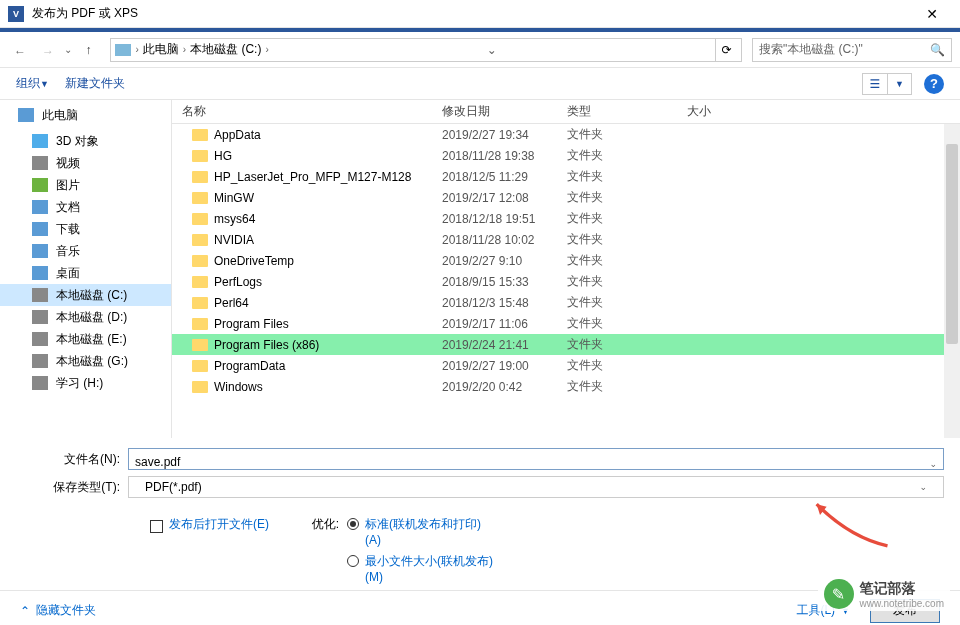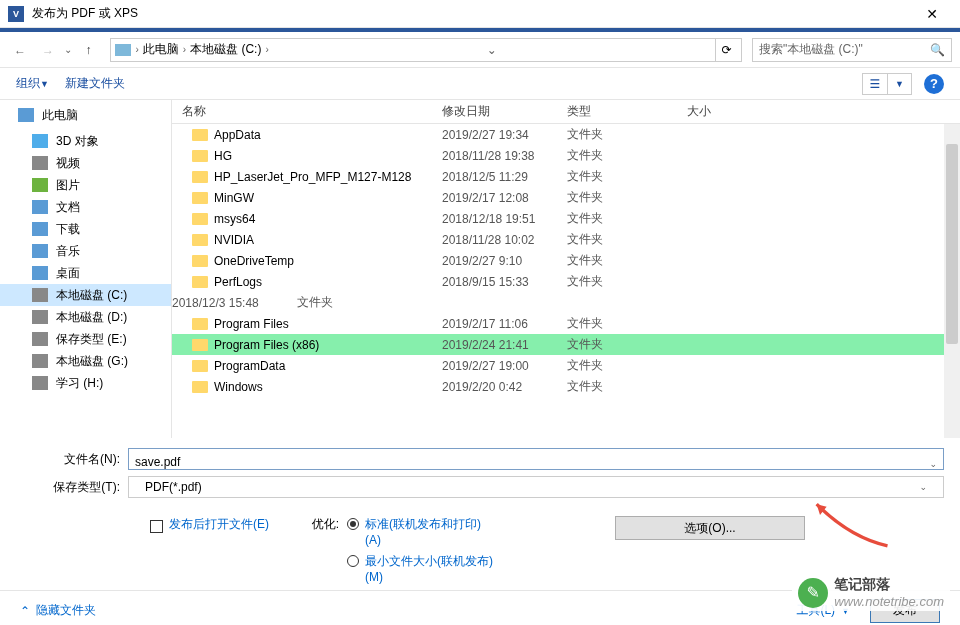--- a/index.html
+++ b/index.html
@@ -97,21 +97,21 @@
   .footer-btn { height: 24px; padding: 0 14px; border: 1px solid #adadad; background: #e1e1e1; display: flex; align-items: center; cursor: pointer; }
   .footer-btn.primary { border: 1px solid #3b78b5; padding: 0 22px; }
   
   
   .arrow-annotation { position: absolute; left: 800px; top: 500px; width: 100px; height: 50px; pointer-events: none; }
   
   
   .badge { position: absolute; right: 10px; bottom: 14px; display: flex; align-items: center; gap: 6px; background: rgba(255,255,255,0.9); padding: 2px 6px; border-radius: 4px; }
   .badge-icon { width: 30px; height: 30px; border-radius: 50%; background: #4cb050; display: flex; align-items: center; justify-content: center; color: #fff; font-size: 16px; }
   .badge-text { font-size: 14px; font-weight: bold; color: #444; }
-  .badge-sub { font-size: 13px; color: #999; font-style: italic; }
+  .badge-sub { font-size: 10px; color: #999; }
 </style>
 </head>
 <body>
 
 <div class="titlebar">
   <div class="titlebar-left">
     <span class="app-icon">V</span>
     <span>发布为 PDF 或 XPS</span>
   </div>
   <div class="close-btn">✕</div>
@@ -192,21 +192,21 @@
         <div class="sidebar-item selected">
           <span class="sb-icon ico-drive"></span>
           <span>本地磁盘 (C:)</span>
         </div>
         <div class="sidebar-item">
           <span class="sb-icon ico-drive"></span>
           <span>本地磁盘 (D:)</span>
         </div>
         <div class="sidebar-item">
           <span class="sb-icon ico-drive"></span>
-          <span>保存类型 (E:)</span>
+          <span>本地磁盘 (E:)</span>
         </div>
         <div class="sidebar-item">
           <span class="sb-icon ico-drive"></span>
           <span>本地磁盘 (G:)</span>
         </div>
         <div class="sidebar-item">
           <span class="sb-icon ico-drive"></span>
           <span>学习 (H:)</span>
         </div>
       </div>
@@ -285,20 +285,24 @@
         <div class="file-row">
           <div class="fname">
             <span class="folder-icon"></span>
             <span>PerfLogs</span>
           </div>
           <div class="fdate">2018/9/15 15:33</div>
           <div class="ftype">文件夹</div>
           <div class="fsize"></div>
         </div>
         <div class="file-row">
+          <div class="fname">
+            <span class="folder-icon"></span>
+            <span>Perl64</span>
+          </div>
           <div class="fdate">2018/12/3 15:48</div>
           <div class="ftype">文件夹</div>
           <div class="fsize"></div>
         </div>
         <div class="file-row">
           <div class="fname">
             <span class="folder-icon"></span>
             <span>Program Files</span>
           </div>
           <div class="fdate">2019/2/17 11:06</div>
@@ -367,21 +371,20 @@
       <div class="radio-row">
         <span class="radio checked"></span>
         <span class="link-text" style="width:130px">标准(联机发布和打印)(A)</span>
       </div>
       <div class="radio-row">
         <span class="radio"></span>
         <span class="link-text" style="width:130px">最小文件大小(联机发布)(M)</span>
       </div>
     </div>
   </div>
-  <div class="options-btn">选项(O)...</div>
 </div>
 
 <div class="footer">
   <div class="footer-left">
     <span>⌃</span>
     <span>隐藏文件夹</span>
   </div>
   <div class="footer-right">
     <span class="footer-left" style="margin-right:10px">
         <span>工具(L)</span> 

